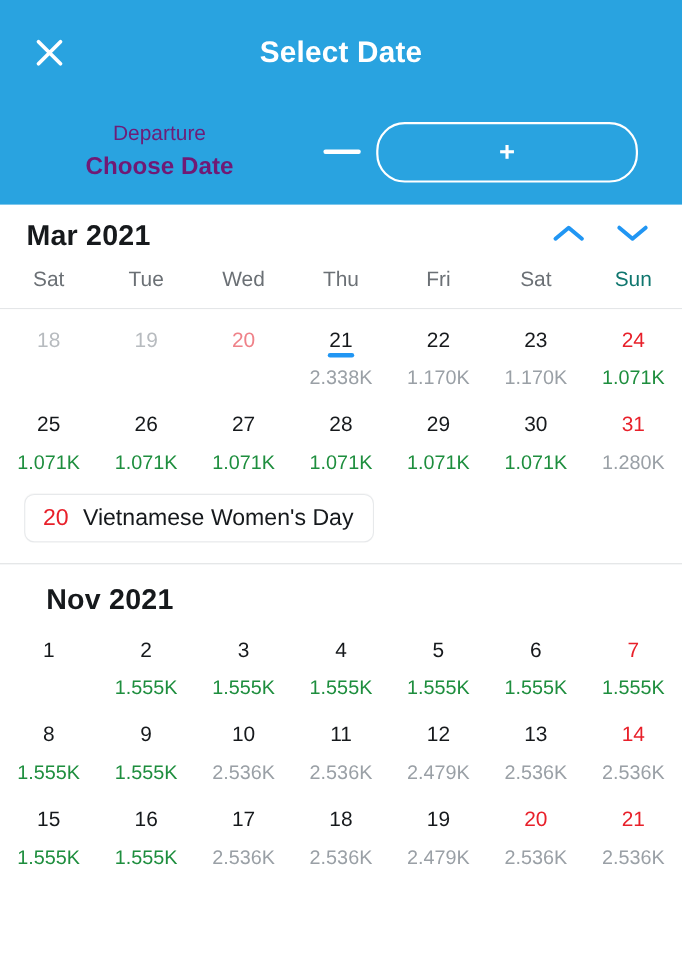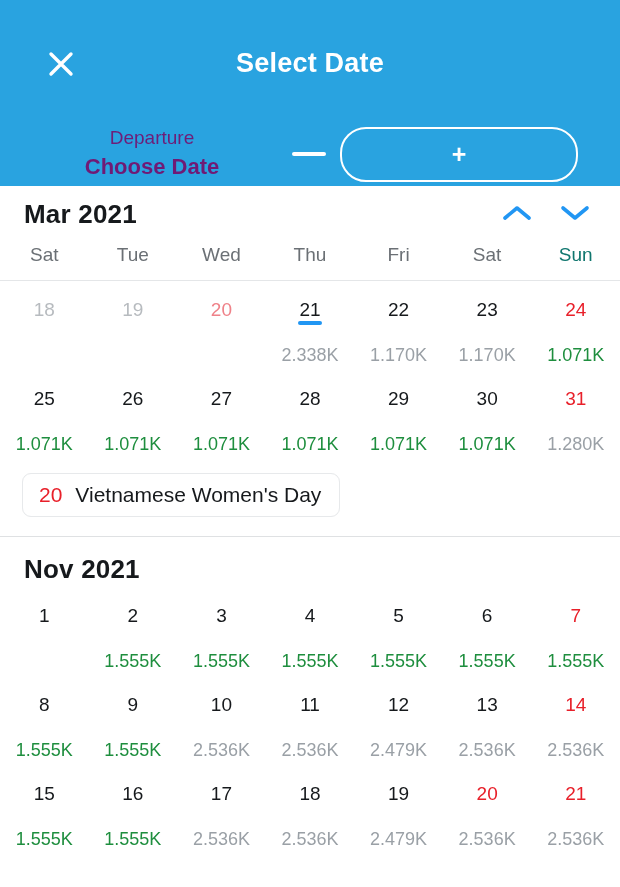--- a/index.html
+++ b/index.html
@@ -10,21 +10,21 @@
     width: 620px;
     height: 887px;
     background: #ffffff;
     font-family: "Liberation Sans", sans-serif;
     overflow: hidden;
   }
 
   
   .header {
     background: #29A3E0;
-    padding: 16px;
+    padding: 0;
     height: 186px;
     box-sizing: border-box;
     position: relative;
   }
   .header-top {
     height: 95px;
     display: flex;
     align-items: center;
     position: relative;
   }
@@ -162,21 +162,21 @@
     left: -1px;
     right: -1px;
     bottom: 0px;
     height: 4px;
     background: #2196F3;
     border-radius: 2px;
   }
   .day-price {
     font-size: 18px;
     line-height: 26px;
-    margin-top: 17px;
+    margin-top: 5px;
     height: 26px;
   }
   .price-green { color: #1e8e3e; }
   .price-gray { color: #9aa0a6; }
   .price-empty { visibility: hidden; }
 
   .holiday-row {
     padding: 14px 0 0 22px;
   }
   .holiday-chip {
@@ -198,20 +198,21 @@
     font-size: 21px;
   }
 
   .month-divider {
     border-top: 1px solid #dfe1e3;
     margin-top: 19px;
   }
   .month-block-second .month-nav {
     padding-top: 17px;
     padding-bottom: 2px;
+    margin-left: 18px;
   }
   .month-block-second .week-row:first-of-type {
     padding-top: 36px;
   }
 </style>
 </head>
 <body>
 
 <div class="header">
   <div class="header-top">

